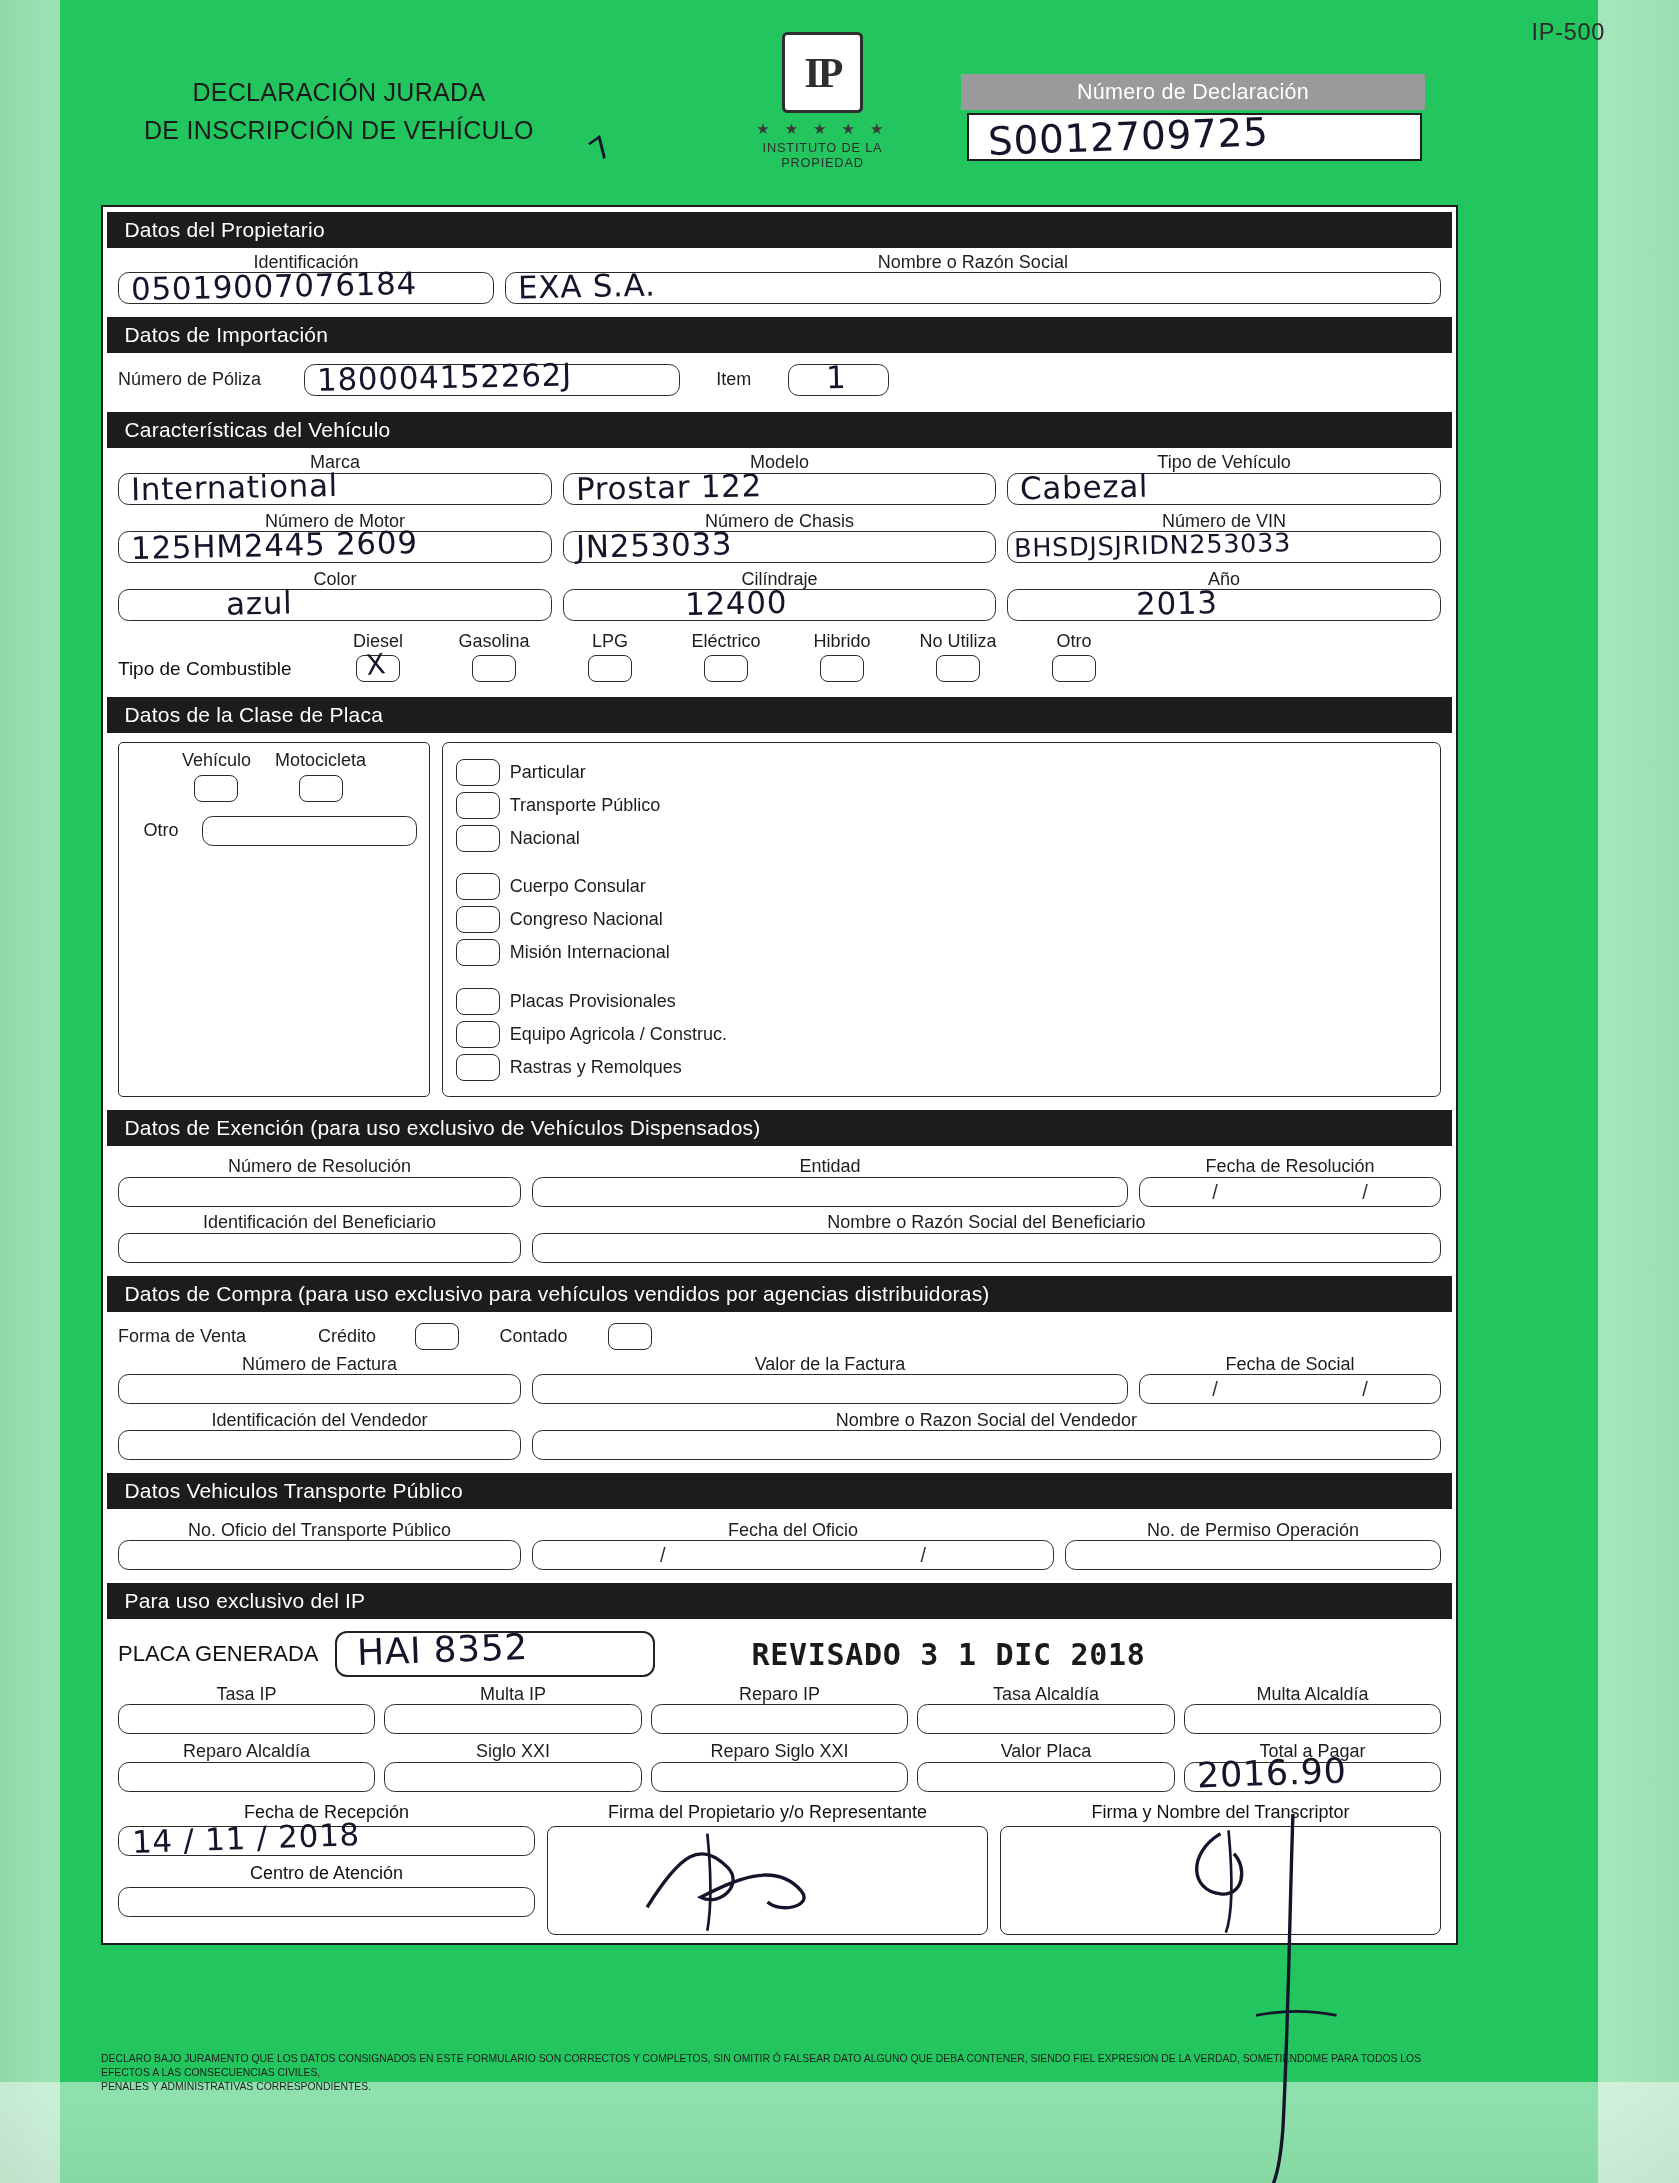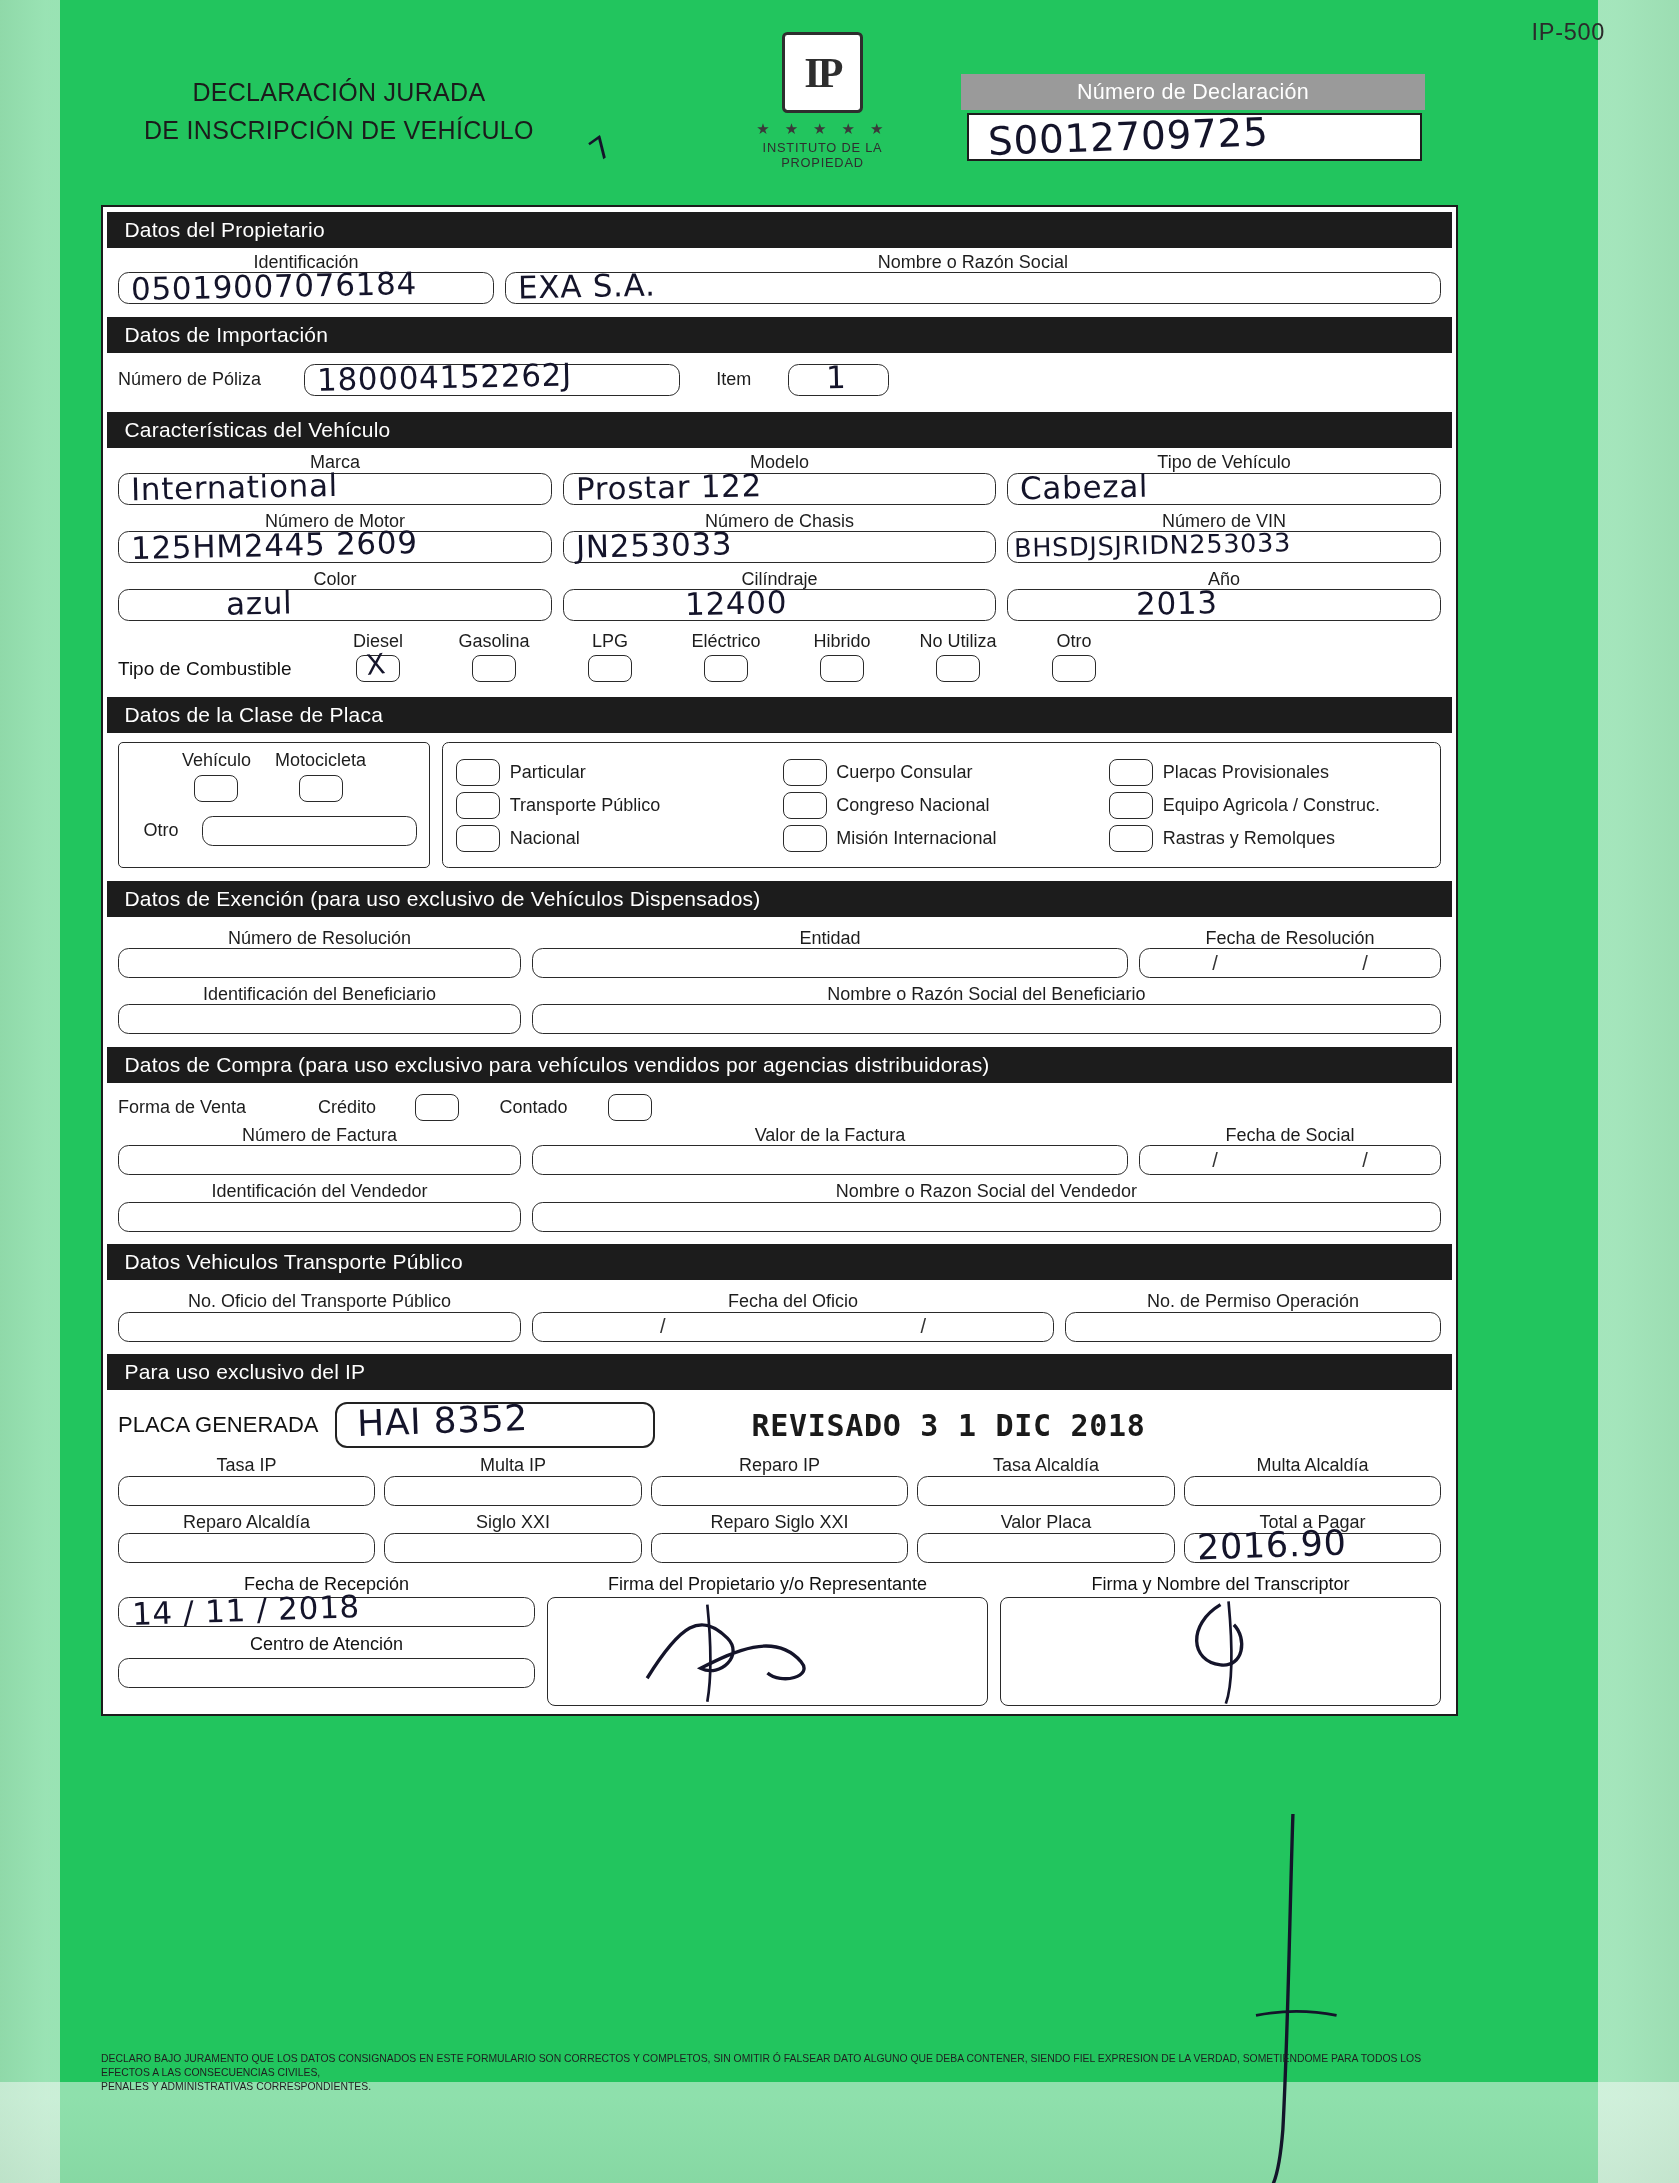--- a/index.html
+++ b/index.html
@@ -194,21 +194,21 @@
     box-sizing: border-box;
   }
   .plate-right {
     border: 1.3px solid #2a2a2a;
     border-radius: 6.7px;
     padding: 9.4px 13.4px;
     flex: 1;
     box-sizing: border-box;
     margin-left: 12px;
   }
-  .pg { display: flex; gap: 9.4px; }
+  .pg { display: flex; gap: 9.4px; flex-direction: column; }
   .pcol { flex: 1; }
   .pitem { display: flex; align-items: center; gap: 9.4px; margin: 6px 0; }
   .pitem .lbl { font-size: 18px; }
 
   .dateline {
     position: absolute; left: 0; top: 0; width: 100%; height: 100%;
     display: flex; align-items: center; justify-content: space-around;
     font-size: 20px; color: #333;
     pointer-events: none;
   }

